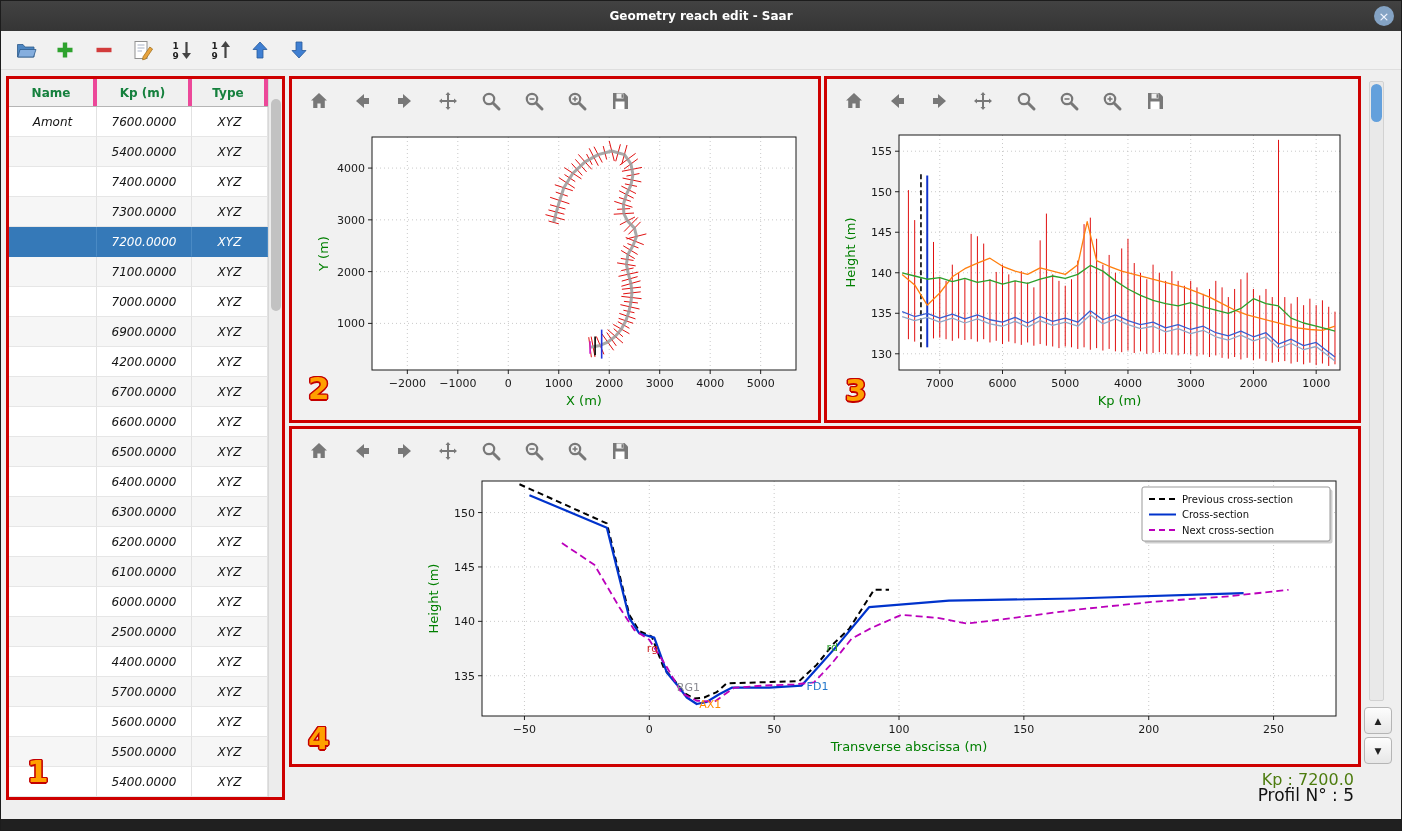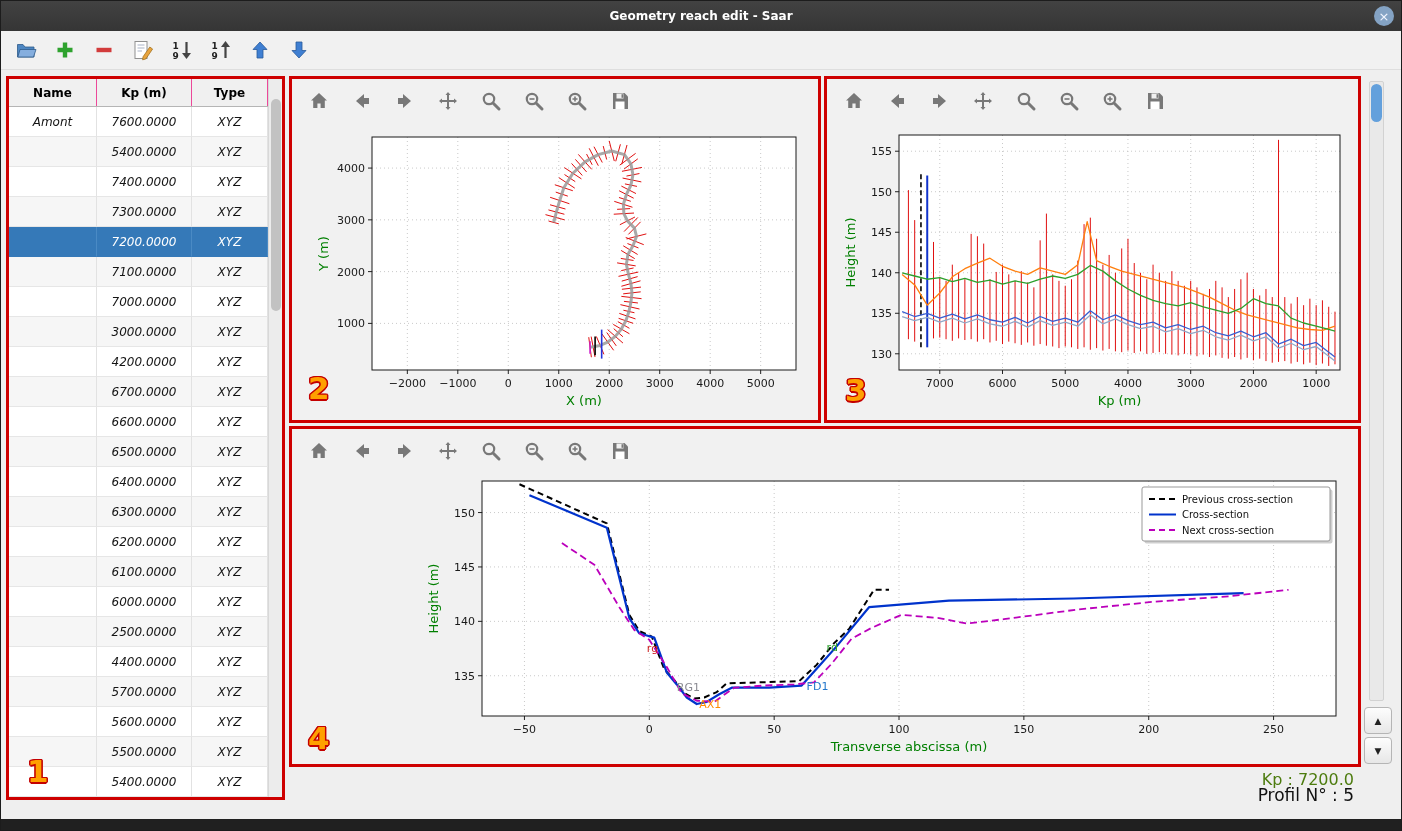--- a/index.html
+++ b/index.html
@@ -13,21 +13,21 @@
   .panel{position:absolute;border:3px solid #ce0000;overflow:hidden;}
   #panel1{left:5px;top:75px;width:279px;height:724px;background:#ffffff;}
   #panel2{left:288px;top:75px;width:532px;height:347px;background:#f1f1f1;}
   #panel3{left:823px;top:75px;width:537px;height:347px;background:#f1f1f1;}
   #panel4{left:288px;top:425px;width:1072px;height:341px;background:#f1f1f1;}
   .mpl-toolbar{height:44px;display:flex;align-items:center;gap:15px;padding-left:13px;}
   .mpl-btn{width:28px;height:28px;display:flex;align-items:center;justify-content:center;}
   svg{display:block;}
   
   .tbl-header{position:absolute;top:0;left:0;height:28px;width:259px;display:flex;background:#f0f0f0;border-bottom:1px solid #b5b5b5;}
-  .th{display:flex;align-items:center;justify-content:center;font-size:12px;font-weight:bold;color:#000000;border-right:1px solid #ec4899;}
+  .th{display:flex;align-items:center;justify-content:center;font-size:12px;font-weight:bold;color:#15803d;border-right:4px solid #ec4899;}
   .th-name,.td-name{width:88px;}
   .th-kp,.td-kp{width:95px;}
   .th-type,.td-type{width:76px;}
   #tbl-body{position:absolute;top:28px;left:0;width:259px;}
   .trow{display:flex;height:30px;background:#ffffff;font-style:italic;}
   .trow:nth-child(even){background:#f6f6f6;}
   .td{display:flex;align-items:center;justify-content:center;font-size:12px;color:#141414;border-right:1px solid #e2e2e2;border-bottom:1px solid #e6e6e6;}
   .trow.selected,.trow.selected:nth-child(even){background:#3579b8;}
   .trow.selected .td{color:#ffffff;border-right-color:#4a8ac4;border-bottom-color:#3579b8;text-align:center;}
   .tbl-scrollbar{position:absolute;top:0;right:0;width:14px;height:100%;background:#ececec;border-left:1px solid #d8d8d8;}
@@ -147,21 +147,21 @@
           <div class="td td-kp">7100.0000</div>
           <div class="td td-type">XYZ</div>
         </div>
         <div class="trow">
           <div class="td td-name"></div>
           <div class="td td-kp">7000.0000</div>
           <div class="td td-type">XYZ</div>
         </div>
         <div class="trow">
           <div class="td td-name"></div>
-          <div class="td td-kp">3000.0000</div>
+          <div class="td td-kp">6900.0000</div>
           <div class="td td-type">XYZ</div>
         </div>
         <div class="trow">
           <div class="td td-name"></div>
           <div class="td td-kp">4200.0000</div>
           <div class="td td-type">XYZ</div>
         </div>
         <div class="trow">
           <div class="td td-name"></div>
           <div class="td td-kp">6700.0000</div>

